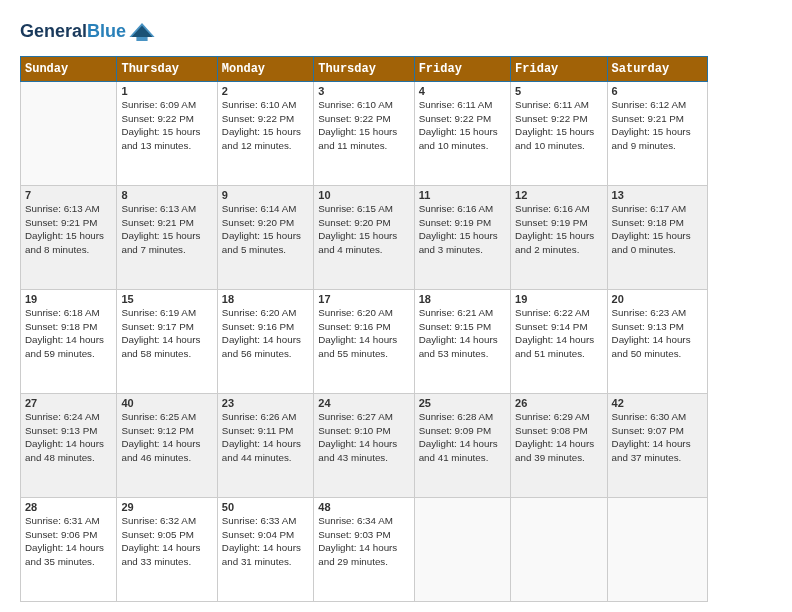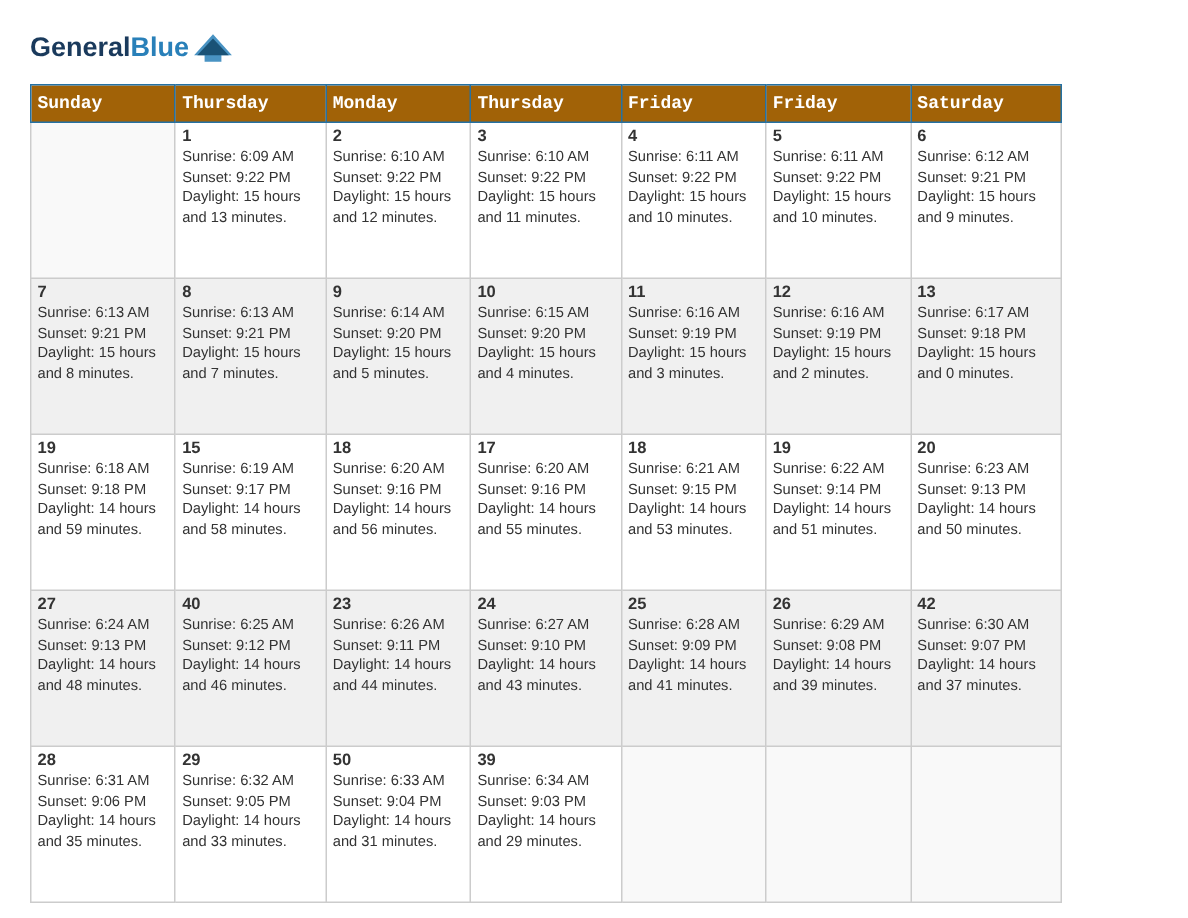--- a/index.html
+++ b/index.html
@@ -259,21 +259,21 @@
           </td>
           <td>
             <span class="day-num">29</span>
             <div class="day-info">Sunrise: 6:32 AM<br>Sunset: 9:05 PM<br>Daylight: 14 hours<br>and 33 minutes.</div>
           </td>
           <td>
             <span class="day-num">50</span>
             <div class="day-info">Sunrise: 6:33 AM<br>Sunset: 9:04 PM<br>Daylight: 14 hours<br>and 31 minutes.</div>
           </td>
           <td>
-            <span class="day-num">39</span>
+            <span class="day-num">48</span>
             <div class="day-info">Sunrise: 6:34 AM<br>Sunset: 9:03 PM<br>Daylight: 14 hours<br>and 29 minutes.</div>
           </td>
           <td class="empty"></td>
           <td class="empty"></td>
           <td class="empty"></td>
         </tr>
       </tbody>
   </table>
 </div>
 

